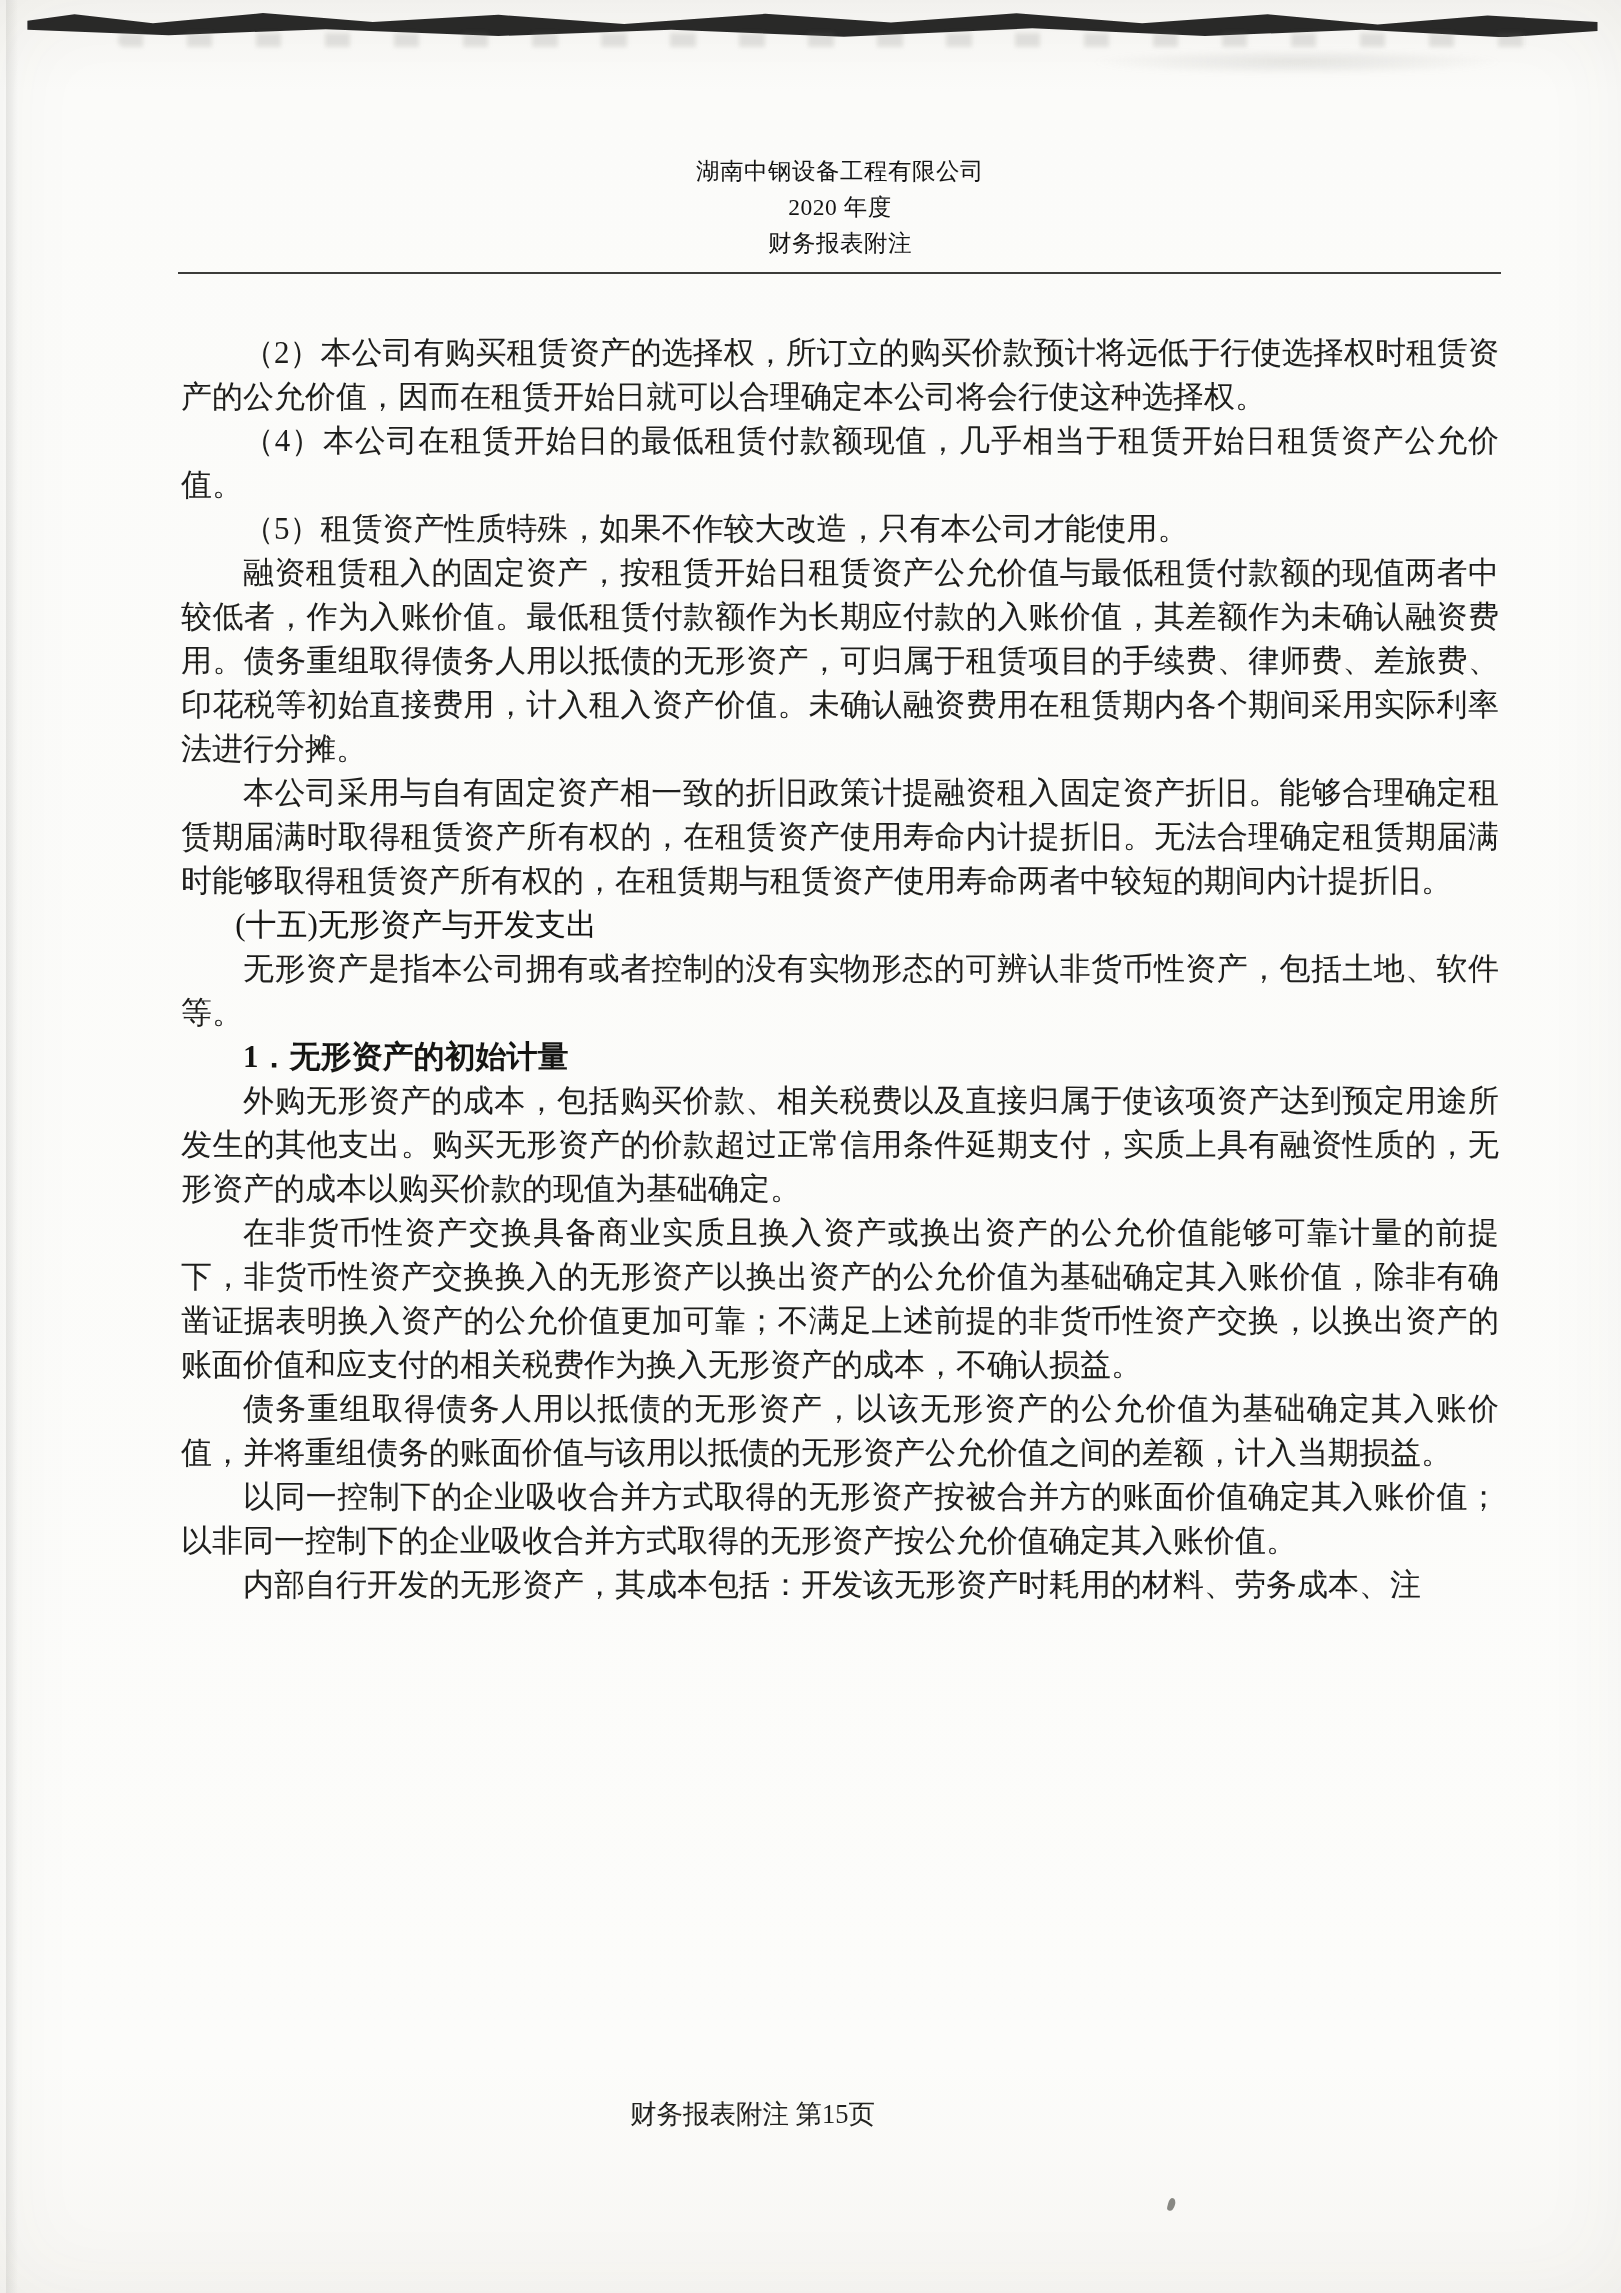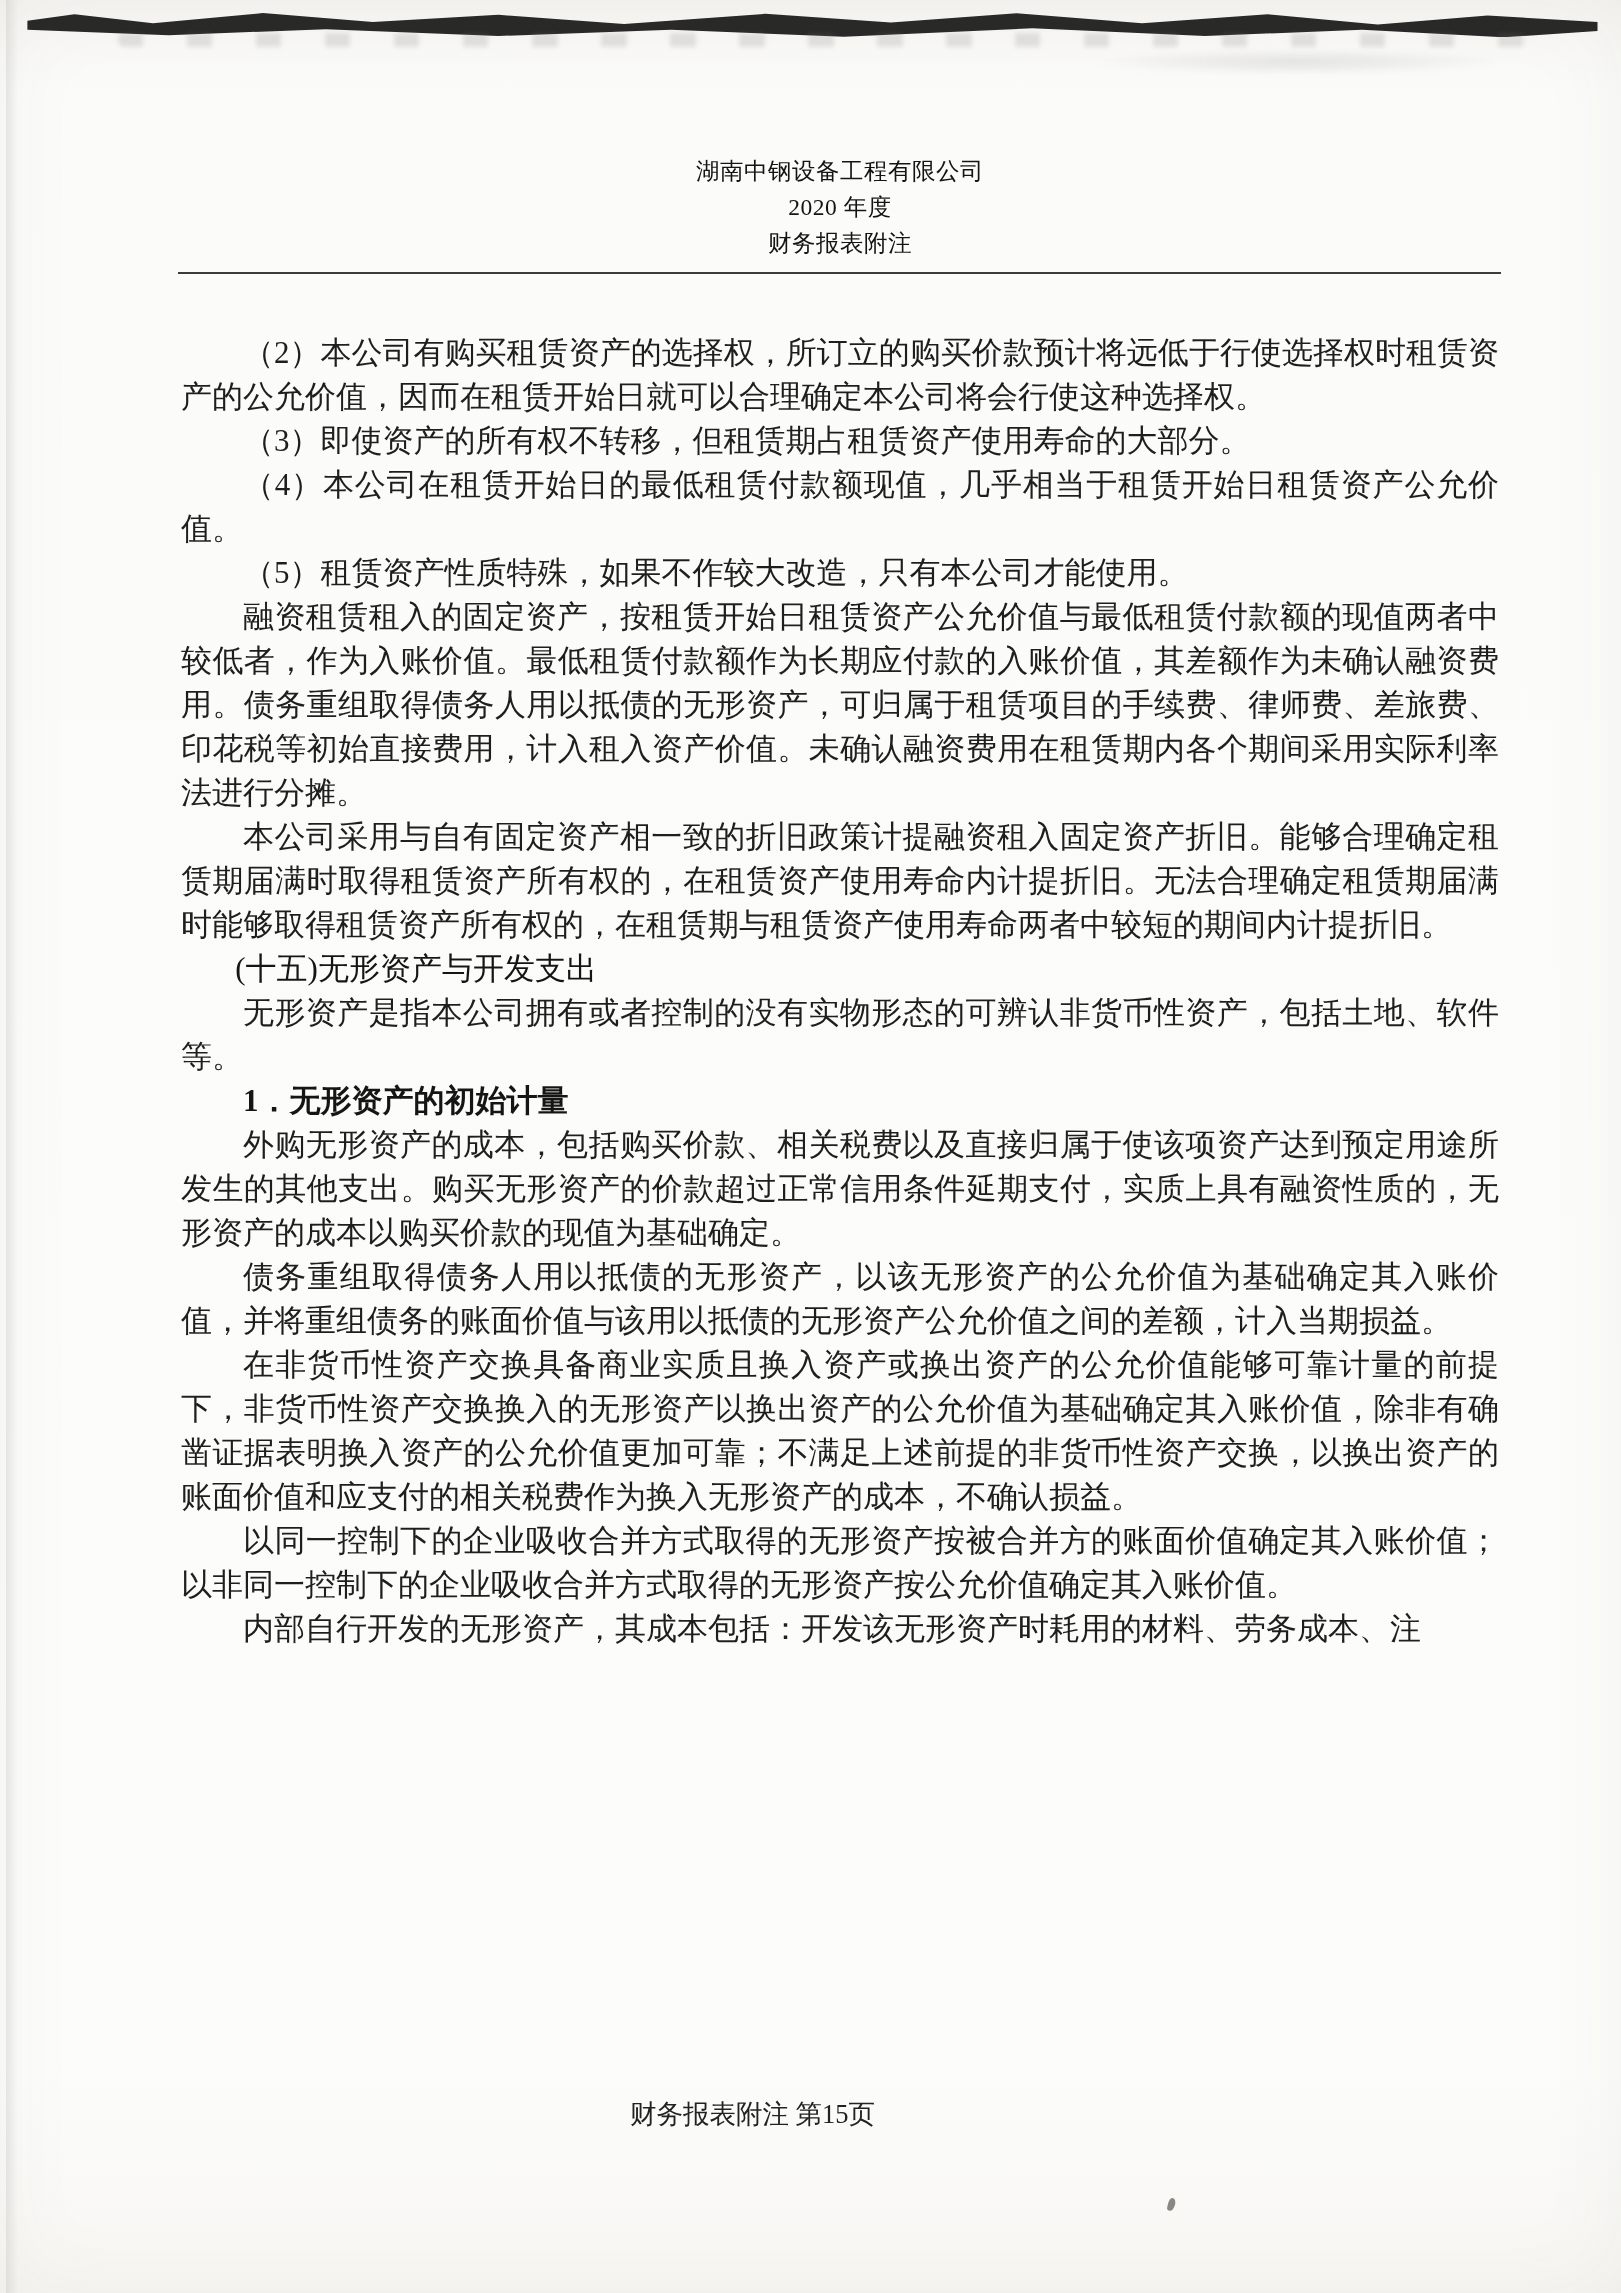--- a/index.html
+++ b/index.html
@@ -78,31 +78,30 @@
 
   <div class="header">
     <div>湖南中钢设备工程有限公司</div>
     <div>2020 年度</div>
     <div>财务报表附注</div>
   </div>
   <div class="header-rule"></div>
 
   <div class="doc-body" id="doc-body">
       <p class="normal">（2）本公司有购买租赁资产的选择权，所订立的购买价款预计将远低于行使选择权时租赁资产的公允价值，因而在租赁开始日就可以合理确定本公司将会行使这种选择权。</p>
-      <p class="normal">（3）即使资产的所有权不转移，但租赁期占租赁资产使用寿命的大部分。</p>
       <p class="normal">（4）本公司在租赁开始日的最低租赁付款额现值，几乎相当于租赁开始日租赁资产公允价值。</p>
       <p class="normal">（5）租赁资产性质特殊，如果不作较大改造，只有本公司才能使用。</p>
       <p class="normal">融资租赁租入的固定资产，按租赁开始日租赁资产公允价值与最低租赁付款额的现值两者中较低者，作为入账价值。最低租赁付款额作为长期应付款的入账价值，其差额作为未确认融资费用。债务重组取得债务人用以抵债的无形资产，可归属于租赁项目的手续费、律师费、差旅费、印花税等初始直接费用，计入租入资产价值。未确认融资费用在租赁期内各个期间采用实际利率法进行分摊。</p>
       <p class="normal">本公司采用与自有固定资产相一致的折旧政策计提融资租入固定资产折旧。能够合理确定租赁期届满时取得租赁资产所有权的，在租赁资产使用寿命内计提折旧。无法合理确定租赁期届满时能够取得租赁资产所有权的，在租赁期与租赁资产使用寿命两者中较短的期间内计提折旧。</p>
       <p class="heading">(十五)无形资产与开发支出</p>
       <p class="normal">无形资产是指本公司拥有或者控制的没有实物形态的可辨认非货币性资产，包括土地、软件等。</p>
       <p class="subheading">1．无形资产的初始计量</p>
       <p class="normal">外购无形资产的成本，包括购买价款、相关税费以及直接归属于使该项资产达到预定用途所发生的其他支出。购买无形资产的价款超过正常信用条件延期支付，实质上具有融资性质的，无形资产的成本以购买价款的现值为基础确定。</p>
+      <p class="normal">在非货币性资产交换具备商业实质且换入资产或换出资产的公允价值能够可靠计量的前提下，非货币性资产交换换入的无形资产以换出资产的公允价值为基础确定其入账价值，除非有确凿证据表明换入资产的公允价值更加可靠；不满足上述前提的非货币性资产交换，以换出资产的账面价值和应支付的相关税费作为换入无形资产的成本，不确认损益。</p>
       <p class="normal">债务重组取得债务人用以抵债的无形资产，以该无形资产的公允价值为基础确定其入账价值，并将重组债务的账面价值与该用以抵债的无形资产公允价值之间的差额，计入当期损益。</p>
-      <p class="normal">在非货币性资产交换具备商业实质且换入资产或换出资产的公允价值能够可靠计量的前提下，非货币性资产交换换入的无形资产以换出资产的公允价值为基础确定其入账价值，除非有确凿证据表明换入资产的公允价值更加可靠；不满足上述前提的非货币性资产交换，以换出资产的账面价值和应支付的相关税费作为换入无形资产的成本，不确认损益。</p>
       <p class="normal">以同一控制下的企业吸收合并方式取得的无形资产按被合并方的账面价值确定其入账价值；以非同一控制下的企业吸收合并方式取得的无形资产按公允价值确定其入账价值。</p>
       <p class="normal">内部自行开发的无形资产，其成本包括：开发该无形资产时耗用的材料、劳务成本、注</p>
     </div>
 
   <div class="footer">
     <span>财务报表附注 第15页</span>
   </div>
 
 </div>
 

